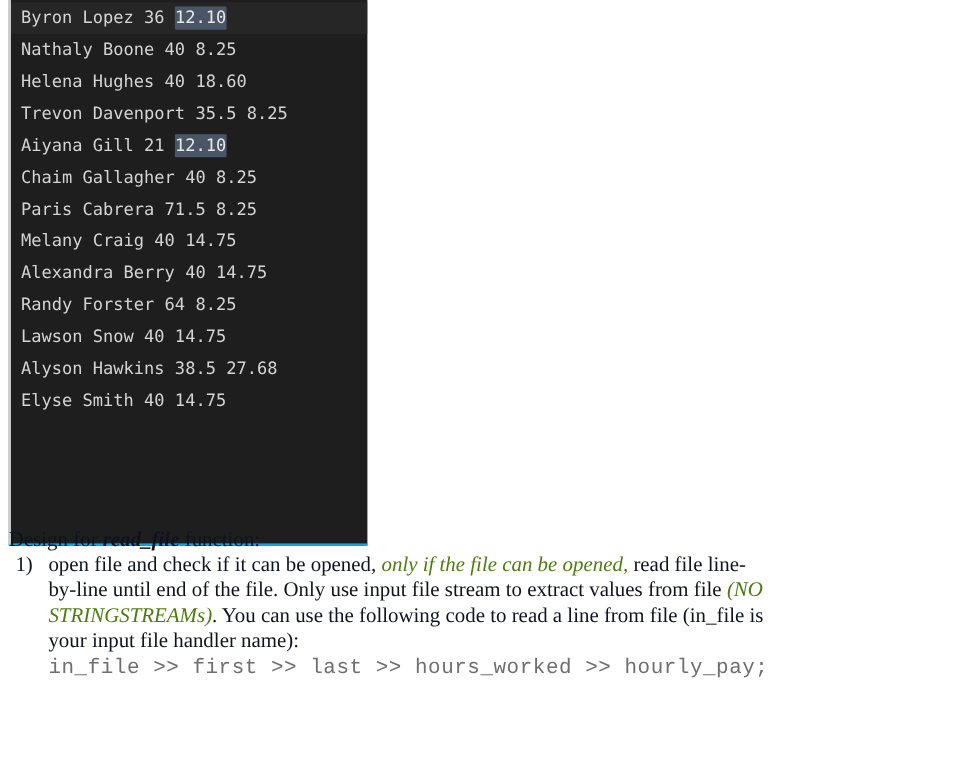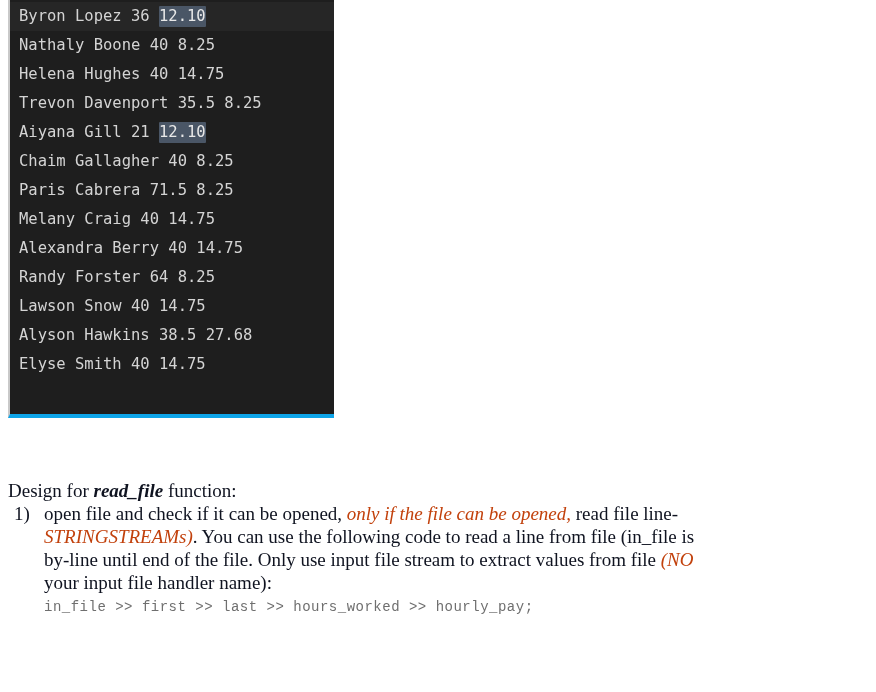--- a/index.html
+++ b/index.html
@@ -15,24 +15,24 @@
     font-family: "Liberation Serif", serif;
     color: #000000;
   }
 
   
   #data-block {
     position: absolute;
     left: 8px;
     top: 0px;
     width: 326px;
-    height: 418px;
+    height: 496px;
     background: #1e1e1e;
     border-left: 2px solid #c9c9c9;
-    border-bottom: 4px solid #0ea5e9;
+    border-bottom: 2px solid #0ea5e9;
     box-sizing: border-box;
     padding: 2px 0 0 0;
     overflow: hidden;
   }
   .code-line {
     font-family: "DejaVu Sans Mono", monospace;
     font-size: 15.5px;
     line-height: 29px;
     height: 29px;
     color: #d4d4d4;
@@ -62,52 +62,52 @@
     font-size: 19px;
     line-height: 23px;
     color: #0f1320;
     white-space: nowrap;
   }
   .bi {
     font-weight: bold;
     font-style: italic;
   }
   .red-italic {
-    color: #c2410c;
+    color: #4d7c0f;
     font-style: italic;
   }
   .list-row {
     position: relative;
     padding-left: 36px;
   }
   .list-marker {
     position: absolute;
     left: 6px;
     top: 0;
     font-size: 19px;
     line-height: 23px;
     color: #0f1320;
   }
   .mono-code {
     font-family: "Liberation Mono", monospace;
-    font-size: 14px;
+    font-size: 19px;
     line-height: 27px;
     color: #6f6f6f;
     white-space: pre;
     letter-spacing: 0.5px;
   }
 </style>
 </head>
 <body>
 
 <div id="data-block">
   <div id="code-lines">
       <div class="code-line active-line"><span>Byron Lopez 36 </span><span class="hl">12.10</span></div>
       <div class="code-line"><span>Nathaly Boone 40 8.25</span></div>
-      <div class="code-line"><span>Helena Hughes 40 14.75</span></div>
+      <div class="code-line"><span>Helena Hughes 40 18.60</span></div>
       <div class="code-line"><span>Trevon Davenport 35.5 8.25</span></div>
       <div class="code-line"><span>Aiyana Gill 21 </span><span class="hl">12.10</span></div>
       <div class="code-line"><span>Chaim Gallagher 40 8.25</span></div>
       <div class="code-line"><span>Paris Cabrera 71.5 8.25</span></div>
       <div class="code-line"><span>Melany Craig 40 14.75</span></div>
       <div class="code-line"><span>Alexandra Berry 40 14.75</span></div>
       <div class="code-line"><span>Randy Forster 64 8.25</span></div>
       <div class="code-line"><span>Lawson Snow 40 14.75</span></div>
       <div class="code-line"><span>Alyson Hawkins 38.5 27.68</span></div>
       <div class="code-line"><span>Elyse Smith 40 14.75</span></div>
@@ -116,22 +116,22 @@
 
 <div id="prose">
 
   <div class="doc-line"><span>Design for </span><span class="bi">read_file</span><span> function:</span></div>
 
   <div class="list-row">
     <span class="list-marker">1)</span>
 
     <div class="doc-line"><span>open file and check if it can be opened, </span><span class="red-italic">only if the file can be opened,</span><span> read file line-</span></div>
 
+    <div class="doc-line"><span>by-line until end of the file. Only use input file stream to extract values from file </span><span class="red-italic">(NO</span></div>
+
     <div class="doc-line"><span class="red-italic">STRINGSTREAMs)</span><span>. You can use the following code to read a line from file (in_file is</span></div>
-
-    <div class="doc-line"><span>by-line until end of the file. Only use input file stream to extract values from file </span><span class="red-italic">(NO</span></div>
 
     <div class="doc-line">your input file handler name):</div>
 
     <div class="mono-code">in_file &gt;&gt; first &gt;&gt; last &gt;&gt; hours_worked &gt;&gt; hourly_pay;</div>
   </div>
 
 </div>
 
 </body></html>

